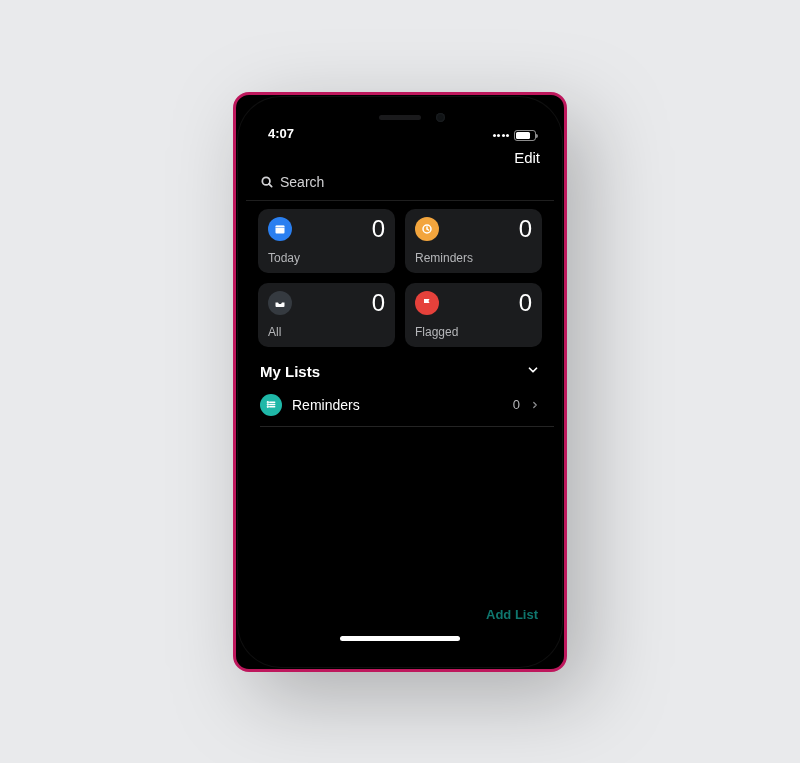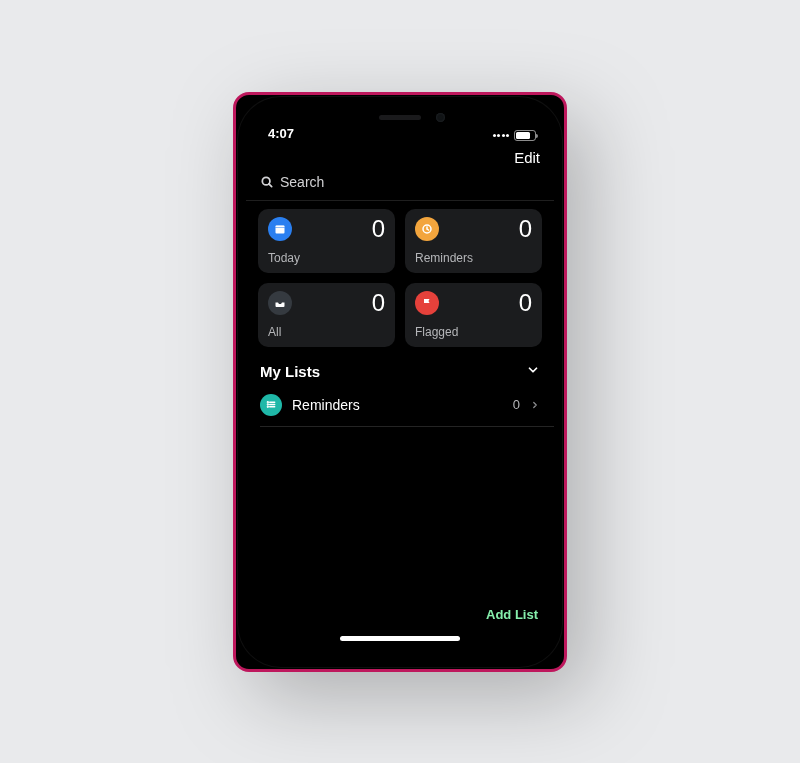--- a/index.html
+++ b/index.html
@@ -250,21 +250,21 @@
     .bottom-bar {
       margin-top: auto;
       padding: 0 16px 18px;
     }
     .add-list-row {
       display: flex;
       justify-content: flex-end;
       padding: 10px 0 14px;
     }
     .add-list-btn {
-      color: #86efac;
+      color: #0f766e;
       font-size: 13px;
       font-weight: 700;
     }
     .home-indicator {
       width: 120px;
       height: 5px;
       border-radius: 3px;
       background: #fff;
       margin: 0 auto;
     }

